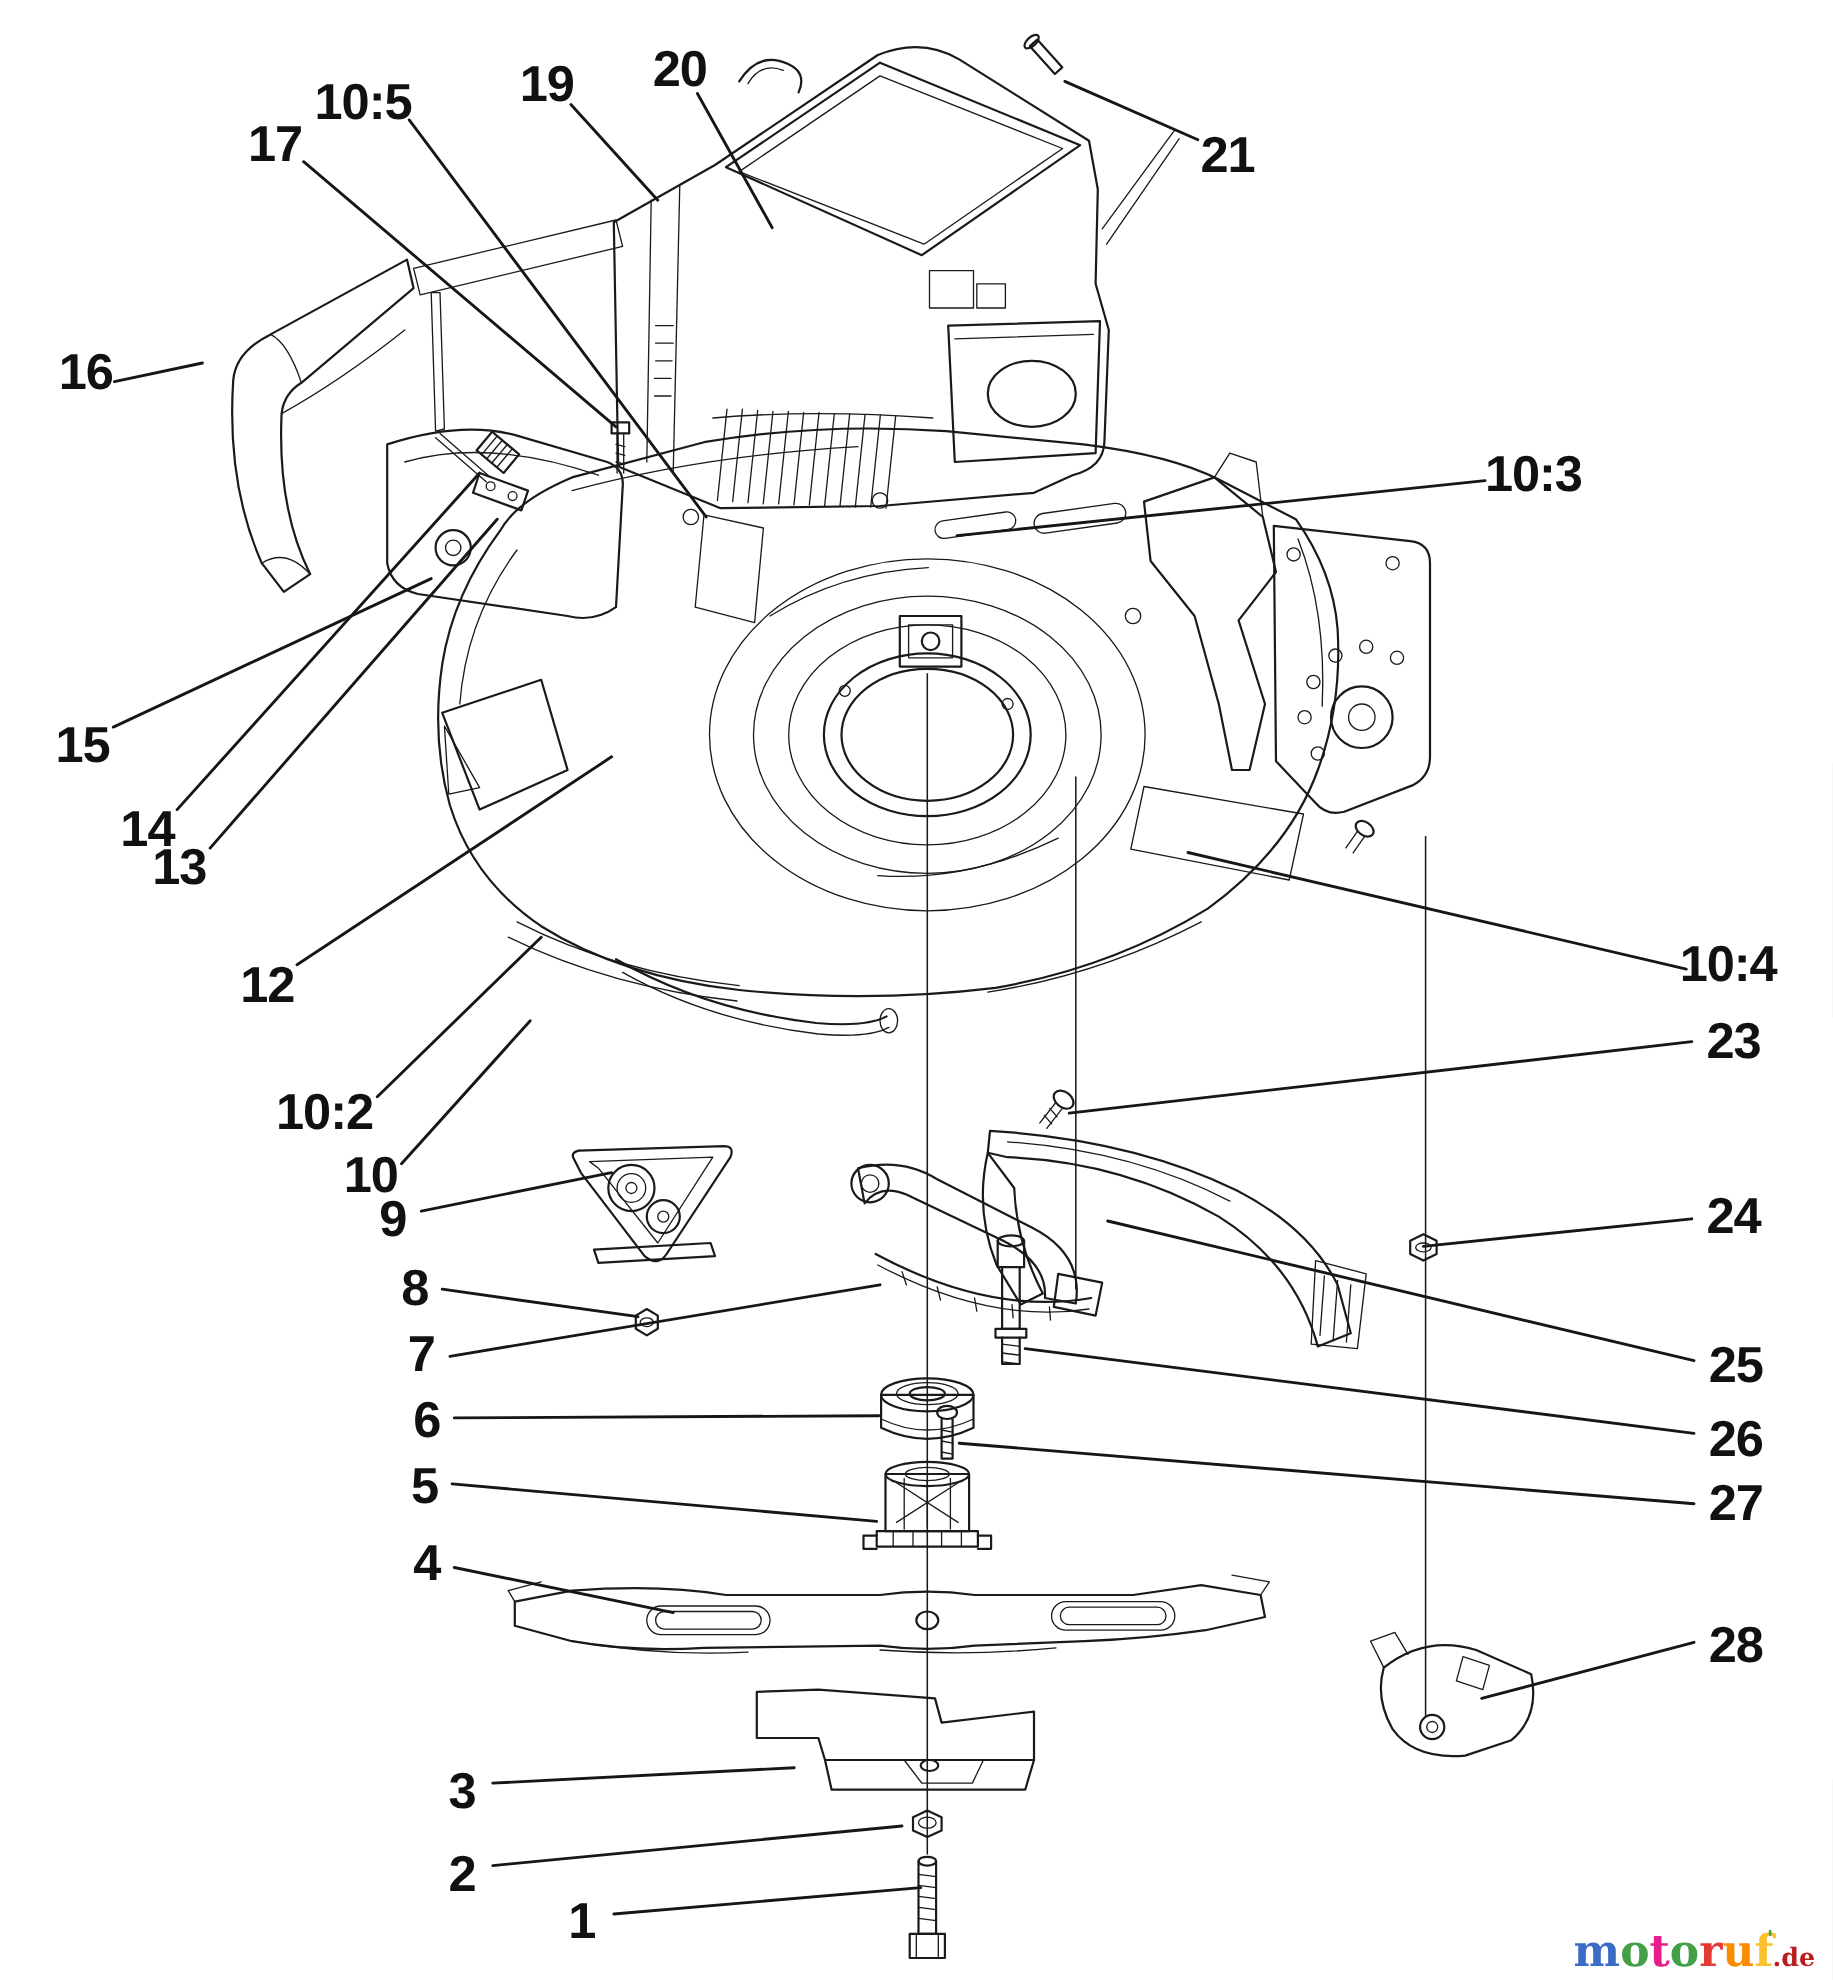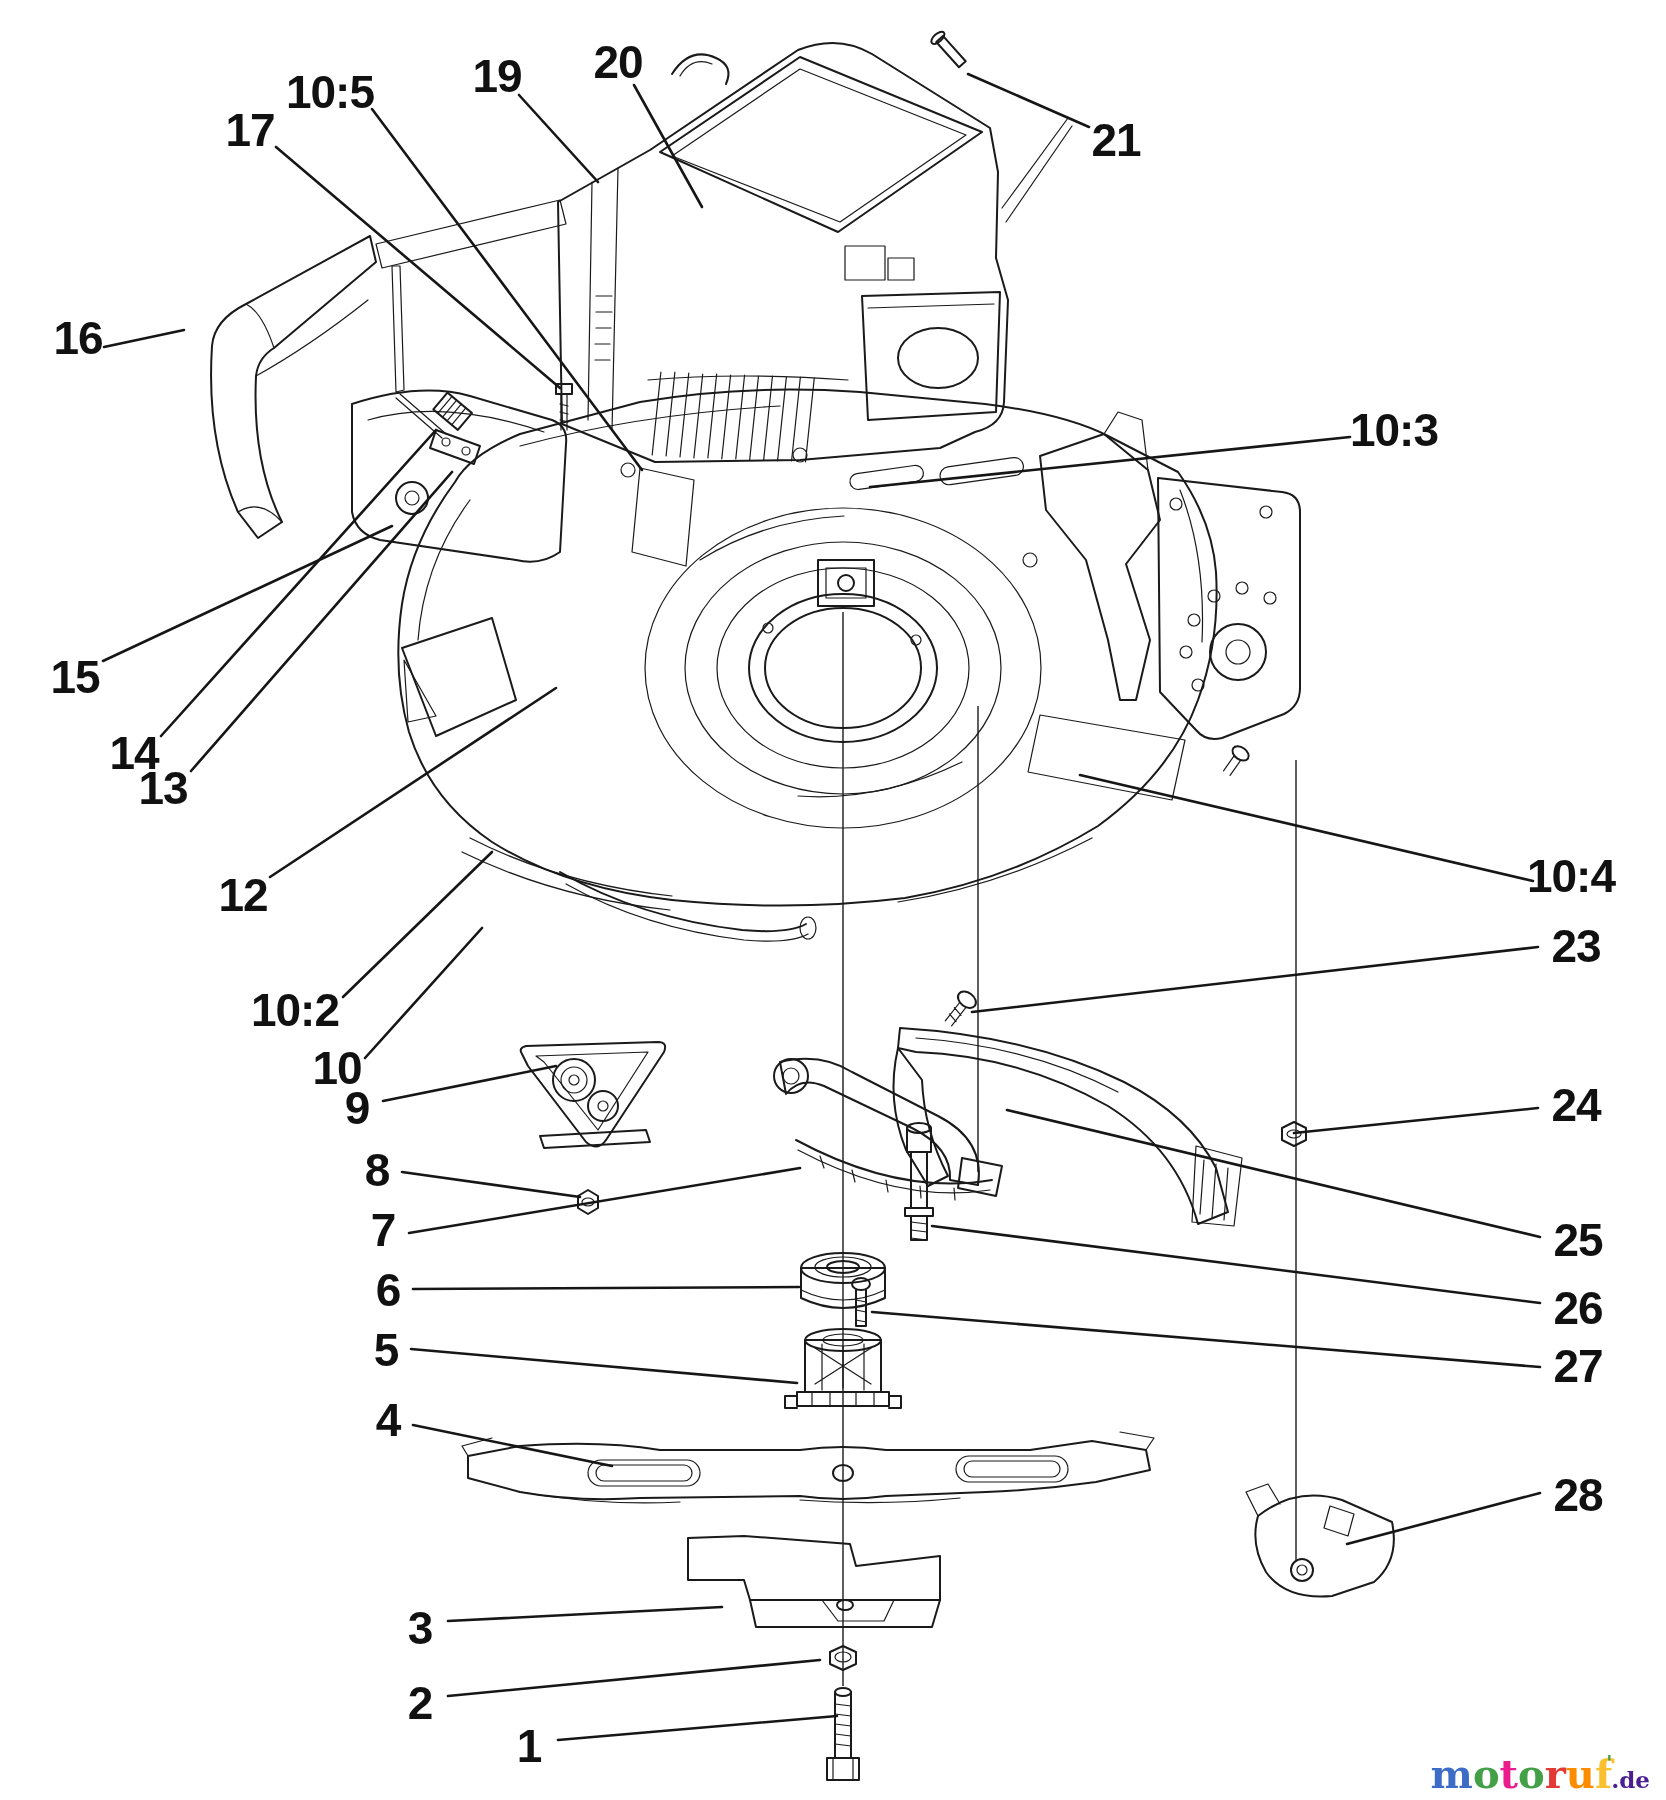--- a/index.html
+++ b/index.html
@@ -12,21 +12,21 @@
   .thin path,.thin line,.thin circle,.thin ellipse,.thin rect,.thin polygon,.thin polyline,
   path.t,line.t,circle.t,ellipse.t,rect.t,polyline.t{stroke-width:1.2;}
   .wf{fill:#ffffff;}
   .gf{fill:#c9c9c9;}
   .leader{stroke:#161616;stroke-width:2.6;fill:none;stroke-linecap:round;}
   text.callout{font-family:"Liberation Sans",sans-serif;font-size:46px;font-weight:bold;
       fill:#111;text-anchor:middle;dominant-baseline:central;letter-spacing:-1px;}
   .watermark{position:absolute;right:16px;bottom:6px;font-family:"DejaVu Serif",serif;
       font-weight:bold;font-size:40px;line-height:1;white-space:nowrap;}
   .watermark span{display:inline-block;}
-  .watermark .suffix{font-size:23px;font-weight:bold;color:#4c1d95;margin-left:1px;}
+  .watermark .suffix{font-size:23px;font-weight:bold;color:#b91c1c;margin-left:1px;}
   .watermark .tick{font-size:20px;vertical-align:18px;margin-left:-6px;margin-right:-2px;}
 </style>
 </head>
 <body>
 
 <div class="stage">
 <svg width="1666" height="1800" viewBox="0 0 1666 1800">
   <defs>
     <pattern id="grillePat" width="24" height="15" patternUnits="userSpaceOnUse" patternTransform="rotate(-33 800 140)">
       <rect width="24" height="15" fill="#ffffff"></rect>

